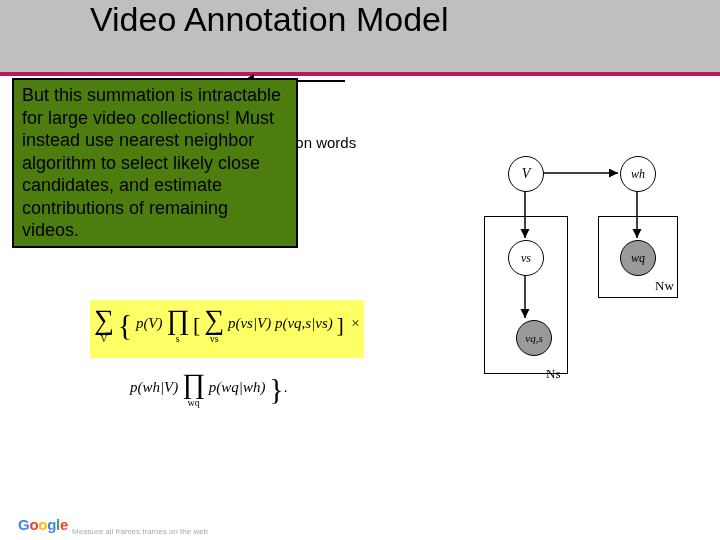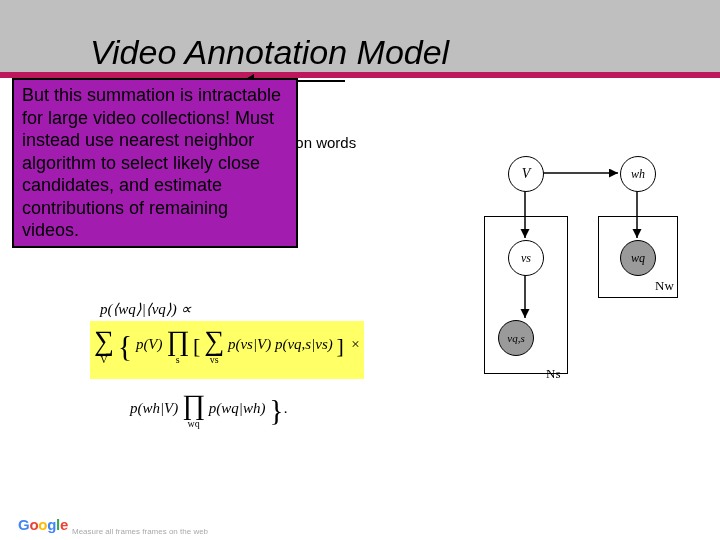--- a/index.html
+++ b/index.html
@@ -14,35 +14,34 @@
   .slide {
     width: 720px;
     height: 540px;
     position: relative;
     background: #fff;
   }
   .titlebar {
     background: #bfbfbf;
     height: 72px;
     display: flex;
-    align-items: flex-end;
+    align-items: flex-start;
     padding-left: 90px;
-    border-bottom: 6px solid #be185d;
-    font-style: italic;
+    border-bottom: 4px solid #be185d;
   }
   .title {
     font-size: 34px;
     color: #000;
   }
   .callout {
     position: absolute;
     top: 78px;
     left: 12px;
     width: 266px;
-    background: #a21caf;
+    background: #4d7c0f;
     border: 2px solid #000;
     padding: 4px 8px 4px 8px;
     font-size: 18px;
     line-height: 1.25;
     z-index: 10;
   }
 
   .arrow-line {
     position: absolute;
     top: 80px;
@@ -192,23 +191,20 @@
   <div class="arrow-line"></div>
   <div class="arrow-head"></div>
 
   <div class="callout">
     <span>But this summation is intractable for large video collections! Must instead use nearest neighbor algorithm to select likely close candidates, and estimate contributions of remaining videos.</span>
   </div>
 
   <div class="partial-text">ion words</div>
 
   <div class="mathblock">
-    <div class="topexpr">
-      <span class="ital">p(⟨wq⟩|⟨vq⟩) ∝</span>
-    </div>
     <div class="hl">
       <span class="sum">
         <span class="sigma">∑</span>
         <span class="sub">V</span>
       </span>
       <span class="brace">{</span>
       <span class="ital">p(V)</span>
       <span class="sum">
         <span class="sigma">∏</span>
         <span class="sub">s</span>
@@ -263,21 +259,21 @@
       </div>
     <div class="node" style="left:150px; top:18px;text-align:center;">
         <span style="font-size:12px">wh</span>
       </div>
     <div class="node" style="left:38px; top:102px;">
         <span style="font-size:12px">vs</span>
       </div>
     <div class="node shaded" style="left:150px; top:102px;">
         <span style="font-size:12px">wq</span>
       </div>
-    <div class="node shaded" style="left:28px; top:182px;">
+    <div class="node shaded" style="left:46px; top:182px;">
         <span style="font-size:11px">vq,s</span>
       </div>
   </div>
 
   <div class="logo">
     <span class="g-b">G</span><span class="g-r">o</span><span class="g-y">o</span><span class="g-b">g</span><span class="g-g">l</span><span class="g-r">e</span>
   </div>
   <div class="mix-label">Measure all
 frames frames
 on the web</div>

